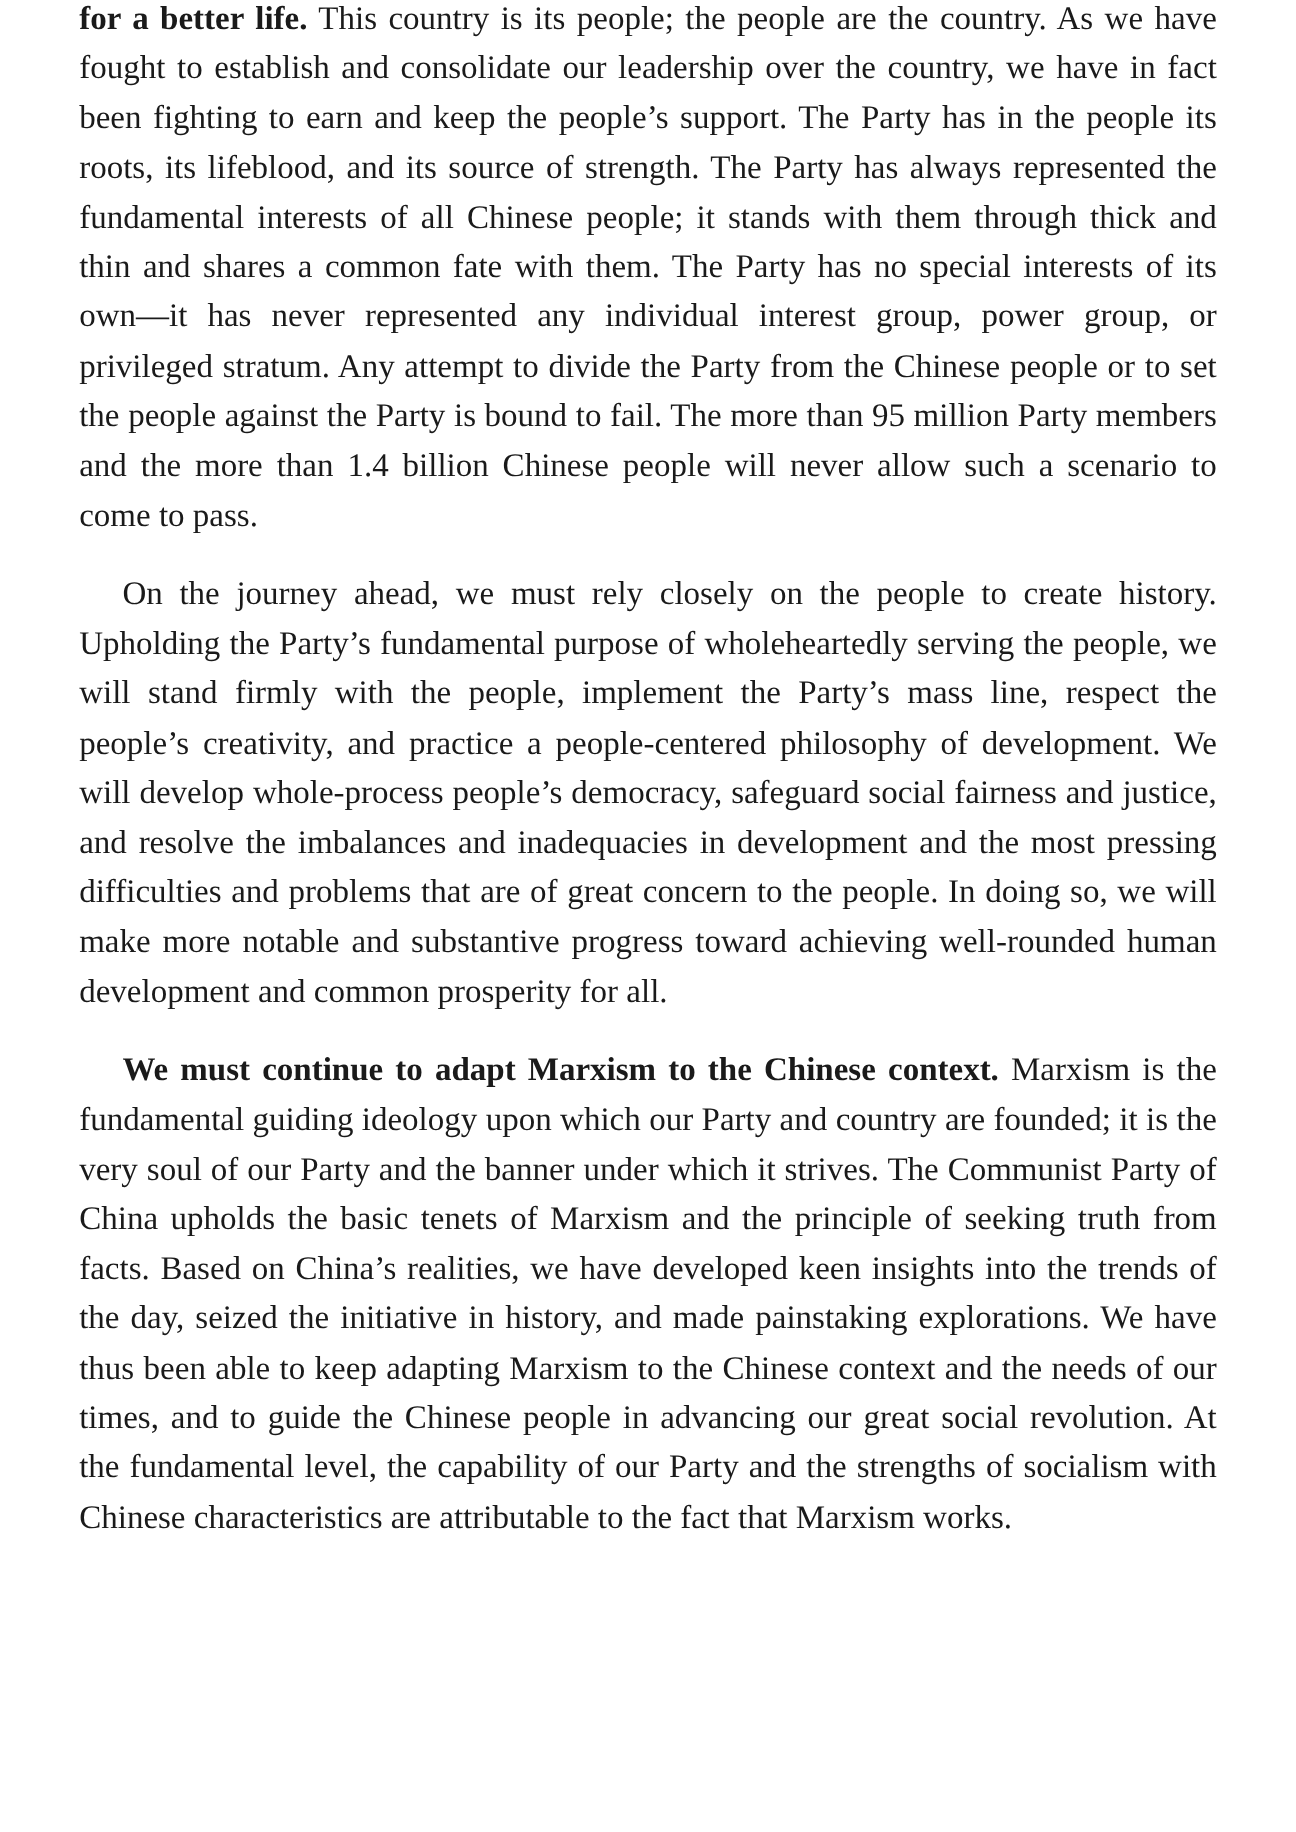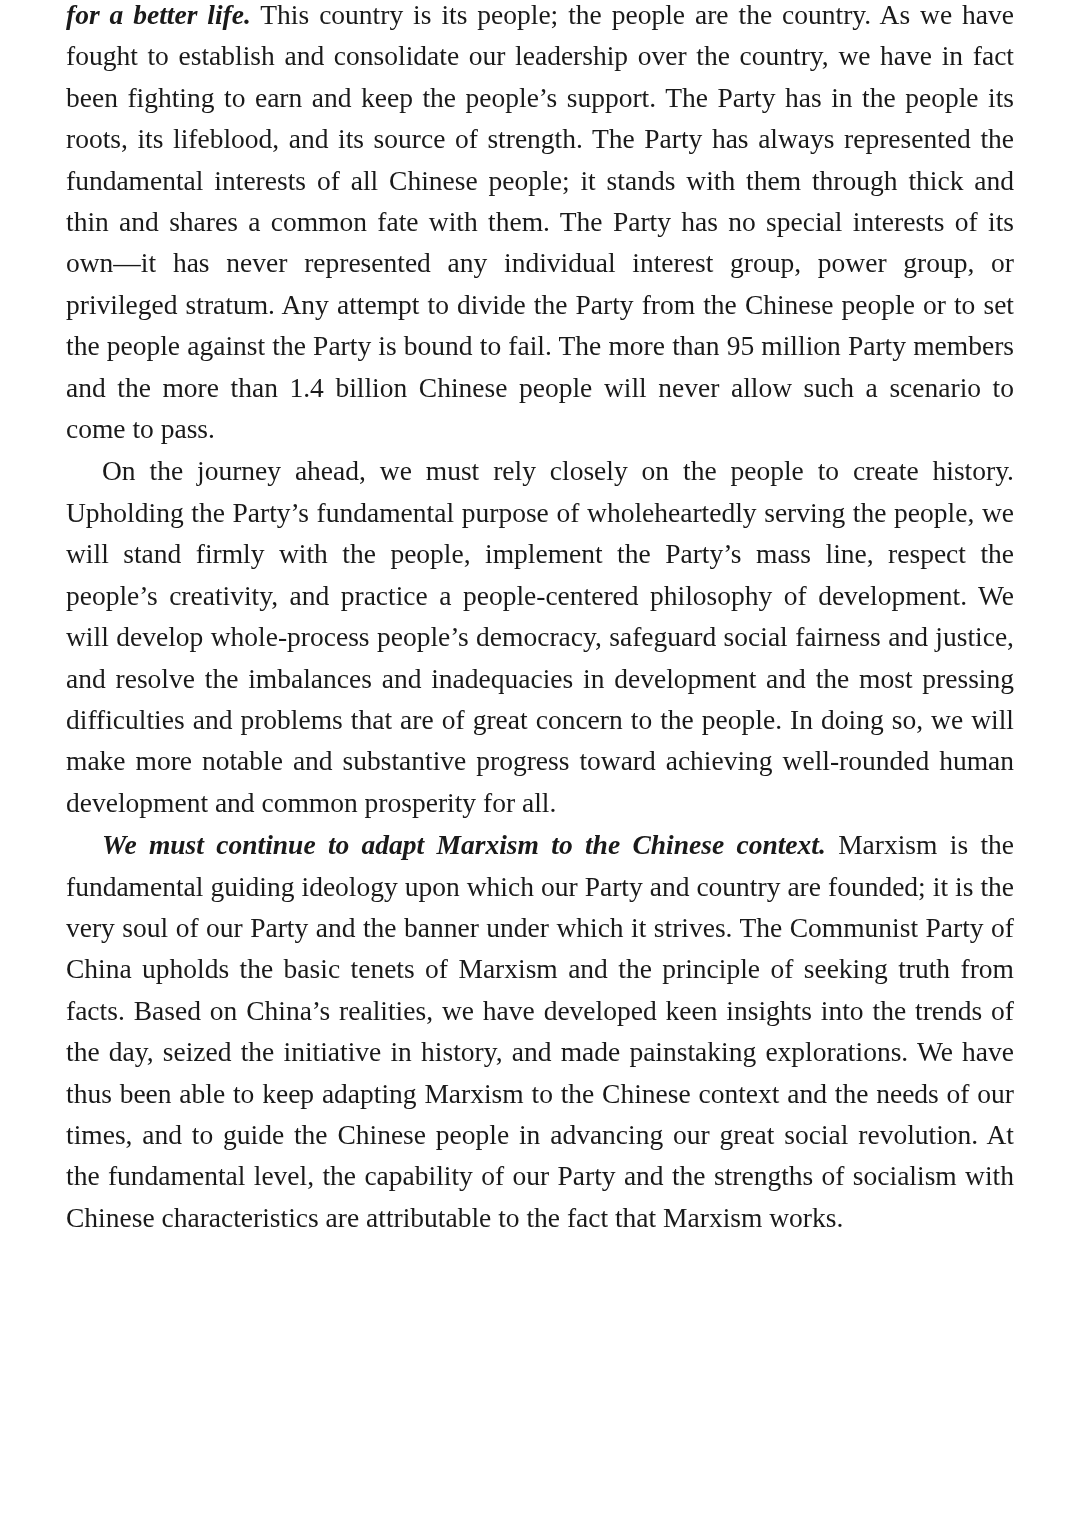--- a/index.html
+++ b/index.html
@@ -9,23 +9,23 @@
     left: 66px;
     top: -6px;
     width: 948px;
     font-family: "Liberation Serif", "DejaVu Serif", serif;
     font-size: 27.5px;
     line-height: 41.4px;
     color: #1a1a1a;
     text-align: justify;
   }
   .para { margin: 0; }
-  .para + .para { margin-top: 1px; }
+  .para + .para { margin-top: 24px; }
   .indent { text-indent: 36px; }
-  .lead { font-weight: bold; font-style: italic; }
+  .lead { font-weight: bold; }
 </style>
 </head>
 <body>
 
 <div class="page">
   <p class="para"><span class="lead">for a better life.</span><span> This country is its people; the people are the country. As we have fought to establish and consolidate our leadership over the country, we have in fact been fighting to earn and keep the people’s support. The Party has in the people its roots, its lifeblood, and its source of strength. The Party has always represented the fundamental interests of all Chinese people; it stands with them through thick and thin and shares a common fate with them. The Party has no special interests of its own—it has never represented any individual interest group, power group, or privileged stratum. Any attempt to divide the Party from the Chinese people or to set the people against the Party is bound to fail. The more than 95 million Party members and the more than 1.4 billion Chinese people will never allow such a scenario to come to pass.</span></p>
   <p class="para indent"><span>On the journey ahead, we must rely closely on the people to create history. Upholding the Party’s fundamental purpose of wholeheartedly serving the people, we will stand firmly with the people, implement the Party’s mass line, respect the people’s creativity, and practice a people-centered philosophy of development. We will develop whole-process people’s democracy, safeguard social fairness and justice, and resolve the imbalances and inadequacies in development and the most pressing difficulties and problems that are of great concern to the people. In doing so, we will make more notable and substantive progress toward achieving well-rounded human development and common prosperity for all.</span></p>
   <p class="para indent"><span class="lead">We must continue to adapt Marxism to the Chinese context.</span><span> Marxism is the fundamental guiding ideology upon which our Party and country are founded; it is the very soul of our Party and the banner under which it strives. The Communist Party of China upholds the basic tenets of Marxism and the principle of seeking truth from facts. Based on China’s realities, we have developed keen insights into the trends of the day, seized the initiative in history, and made painstaking explorations. We have thus been able to keep adapting Marxism to the Chinese context and the needs of our times, and to guide the Chinese people in advancing our great social revolution. At the fundamental level, the capability of our Party and the strengths of socialism with Chinese characteristics are attributable to the fact that Marxism works.</span></p>
 </div>
 

